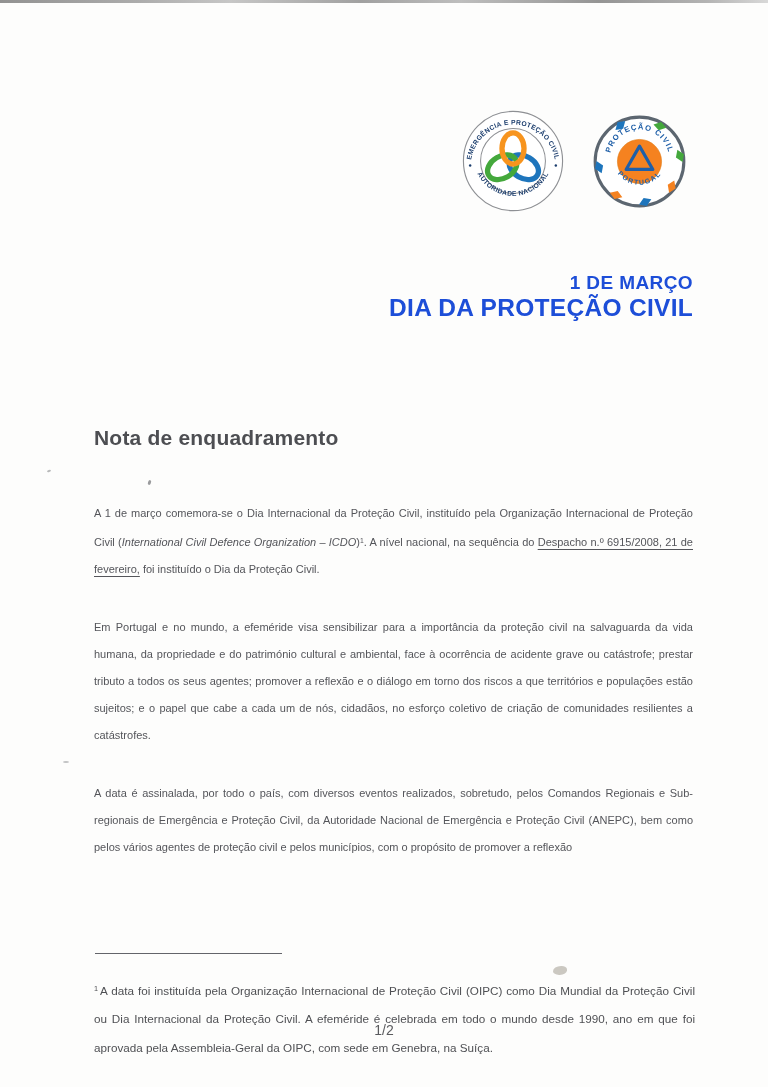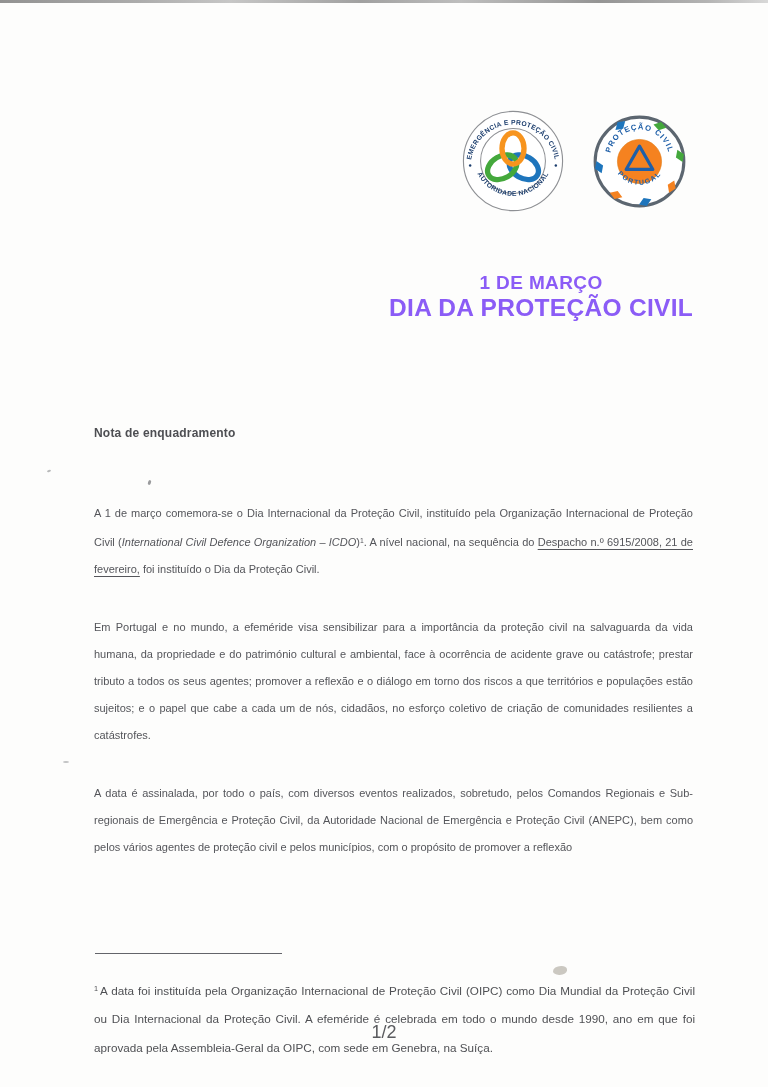--- a/index.html
+++ b/index.html
@@ -32,29 +32,29 @@
   .anepc-arc{font-size:6.6px;font-weight:bold;fill:#1c3e6e;letter-spacing:.3px;}
   .pcp-arc-top{font-size:7.8px;font-weight:bold;fill:#1f5fa8;letter-spacing:1.1px;}
   .pcp-arc-bot{font-size:7px;font-weight:bold;fill:#1f5fa8;letter-spacing:1.5px;}
   .leaf-b{fill:#1e75bc;}
   .leaf-g{fill:#44a83c;}
   .leaf-o{fill:#f58220;}
 
   
   .title-block{
     position:absolute;top:272px;right:75px;
-    text-align:center;color:#8b5cf6;
+    text-align:right;color:#1d4ed8;
   }
   .date-line{font-size:19px;font-weight:bold;letter-spacing:.4px;}
   .main-title{font-size:24.5px;font-weight:bold;letter-spacing:.3px;}
 
   
   .section-heading{
     position:absolute;left:94px;top:426px;
-    font-size:12px;font-weight:bold;color:#4d4e52;letter-spacing:.2px;
+    font-size:21px;font-weight:bold;color:#4d4e52;letter-spacing:.2px;
   }
 
   
   .body-text{
     position:absolute;left:94px;top:500px;width:599px;
     font-size:11px;line-height:27.2px;
     text-align:justify;color:#54555a;
   }
   .body-text p{margin:0 0 30px 0;}
   .seg-italic{font-style:italic;}
@@ -68,21 +68,21 @@
   }
   .footnote{
     position:absolute;left:94px;top:962px;width:601px;
     font-size:11.7px;line-height:29px;text-align:justify;color:#4f5054;
   }
   .fn-marker{font-size:62%;vertical-align:0.5em;padding-right:2px;}
 
   
   .page-number{
     position:absolute;left:0;top:1022px;width:768px;
-    text-align:center;font-size:18px;color:#5a5b5e;
+    text-align:center;font-size:14px;color:#5a5b5e;
   }
 </style>
 </head>
 <body>
 
 <div class="page">
 
   <div class="scan-top-edge"></div>
 
   <svg class="logo logo-anepc" viewBox="0 0 100 100" role="img">

